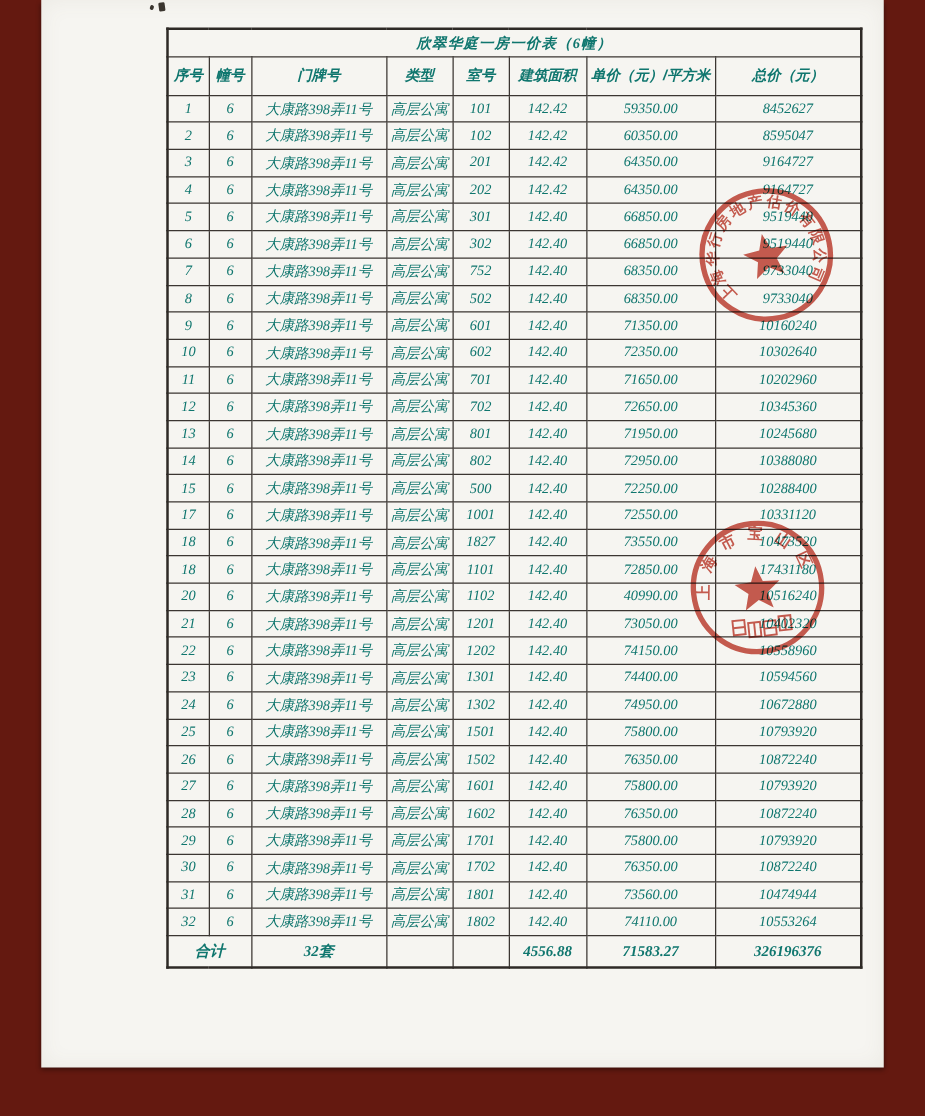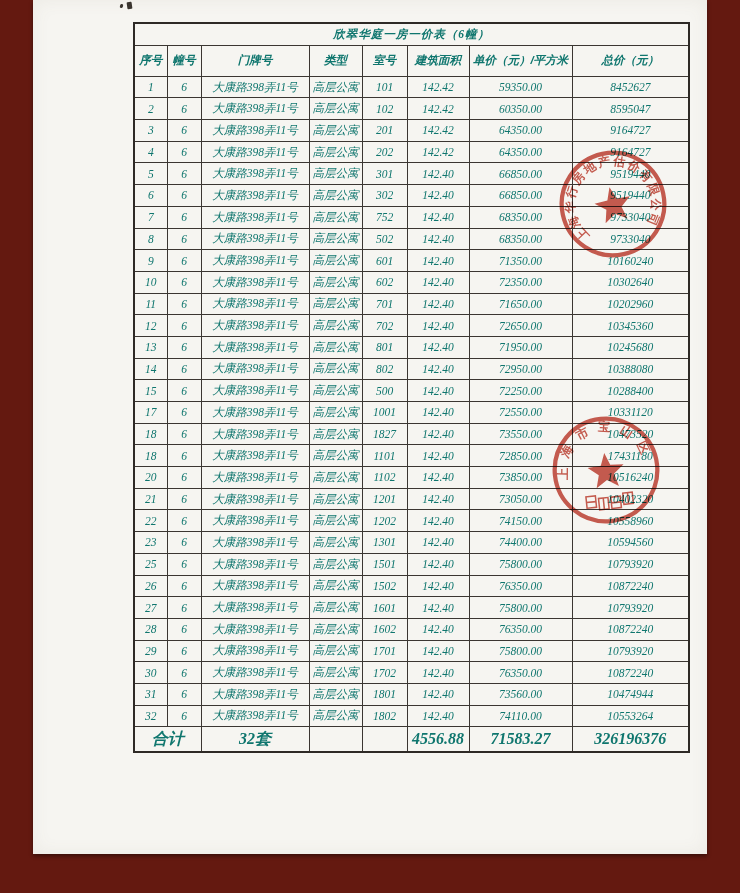--- a/index.html
+++ b/index.html
@@ -31,21 +31,21 @@
   }
   table.price{border:2px solid #2e2a26;}
   td.title-cell{
     height:29px;font-family:"Liberation Sans","DejaVu Sans",sans-serif;
     font-weight:bold;font-size:15px;letter-spacing:1px;
   }
   tr.head td{
     height:30px;font-family:"Liberation Sans","DejaVu Sans",sans-serif;
     font-weight:bold;font-size:11.5px;letter-spacing:0;
   }
-  tr.summary td{height:24px;font-weight:bold;font-size:16px;}
+  tr.summary td{height:24px;font-weight:bold;font-size:12px;}
   .stamp{
     position:absolute;width:114px;height:114px;
     mix-blend-mode:multiply;opacity:.82;pointer-events:none;
   }
   .stamp1{left:523px;top:147px;transform:rotate(-12deg);}
   .stamp2{left:516px;top:413px;transform:rotate(-6deg);}
 </style>
 </head>
 <body>
 
@@ -259,21 +259,21 @@
           <td>72850.00</td>
           <td>17431180</td>
         </tr>
         <tr>
           <td>20</td>
           <td>6</td>
           <td>大康路398弄11号</td>
           <td>高层公寓</td>
           <td>1102</td>
           <td>142.40</td>
-          <td>73850.00</td>
+          <td>40990.00</td>
           <td>10516240</td>
         </tr>
         <tr>
           <td>21</td>
           <td>6</td>
           <td>大康路398弄11号</td>
           <td>高层公寓</td>
           <td>1201</td>
           <td>142.40</td>
           <td>73050.00</td>
@@ -291,20 +291,30 @@
         </tr>
         <tr>
           <td>23</td>
           <td>6</td>
           <td>大康路398弄11号</td>
           <td>高层公寓</td>
           <td>1301</td>
           <td>142.40</td>
           <td>74400.00</td>
           <td>10594560</td>
+        </tr>
+        <tr>
+          <td>24</td>
+          <td>6</td>
+          <td>大康路398弄11号</td>
+          <td>高层公寓</td>
+          <td>1302</td>
+          <td>142.40</td>
+          <td>74950.00</td>
+          <td>10672880</td>
         </tr>
         <tr>
           <td>25</td>
           <td>6</td>
           <td>大康路398弄11号</td>
           <td>高层公寓</td>
           <td>1501</td>
           <td>142.40</td>
           <td>75800.00</td>
           <td>10793920</td>

